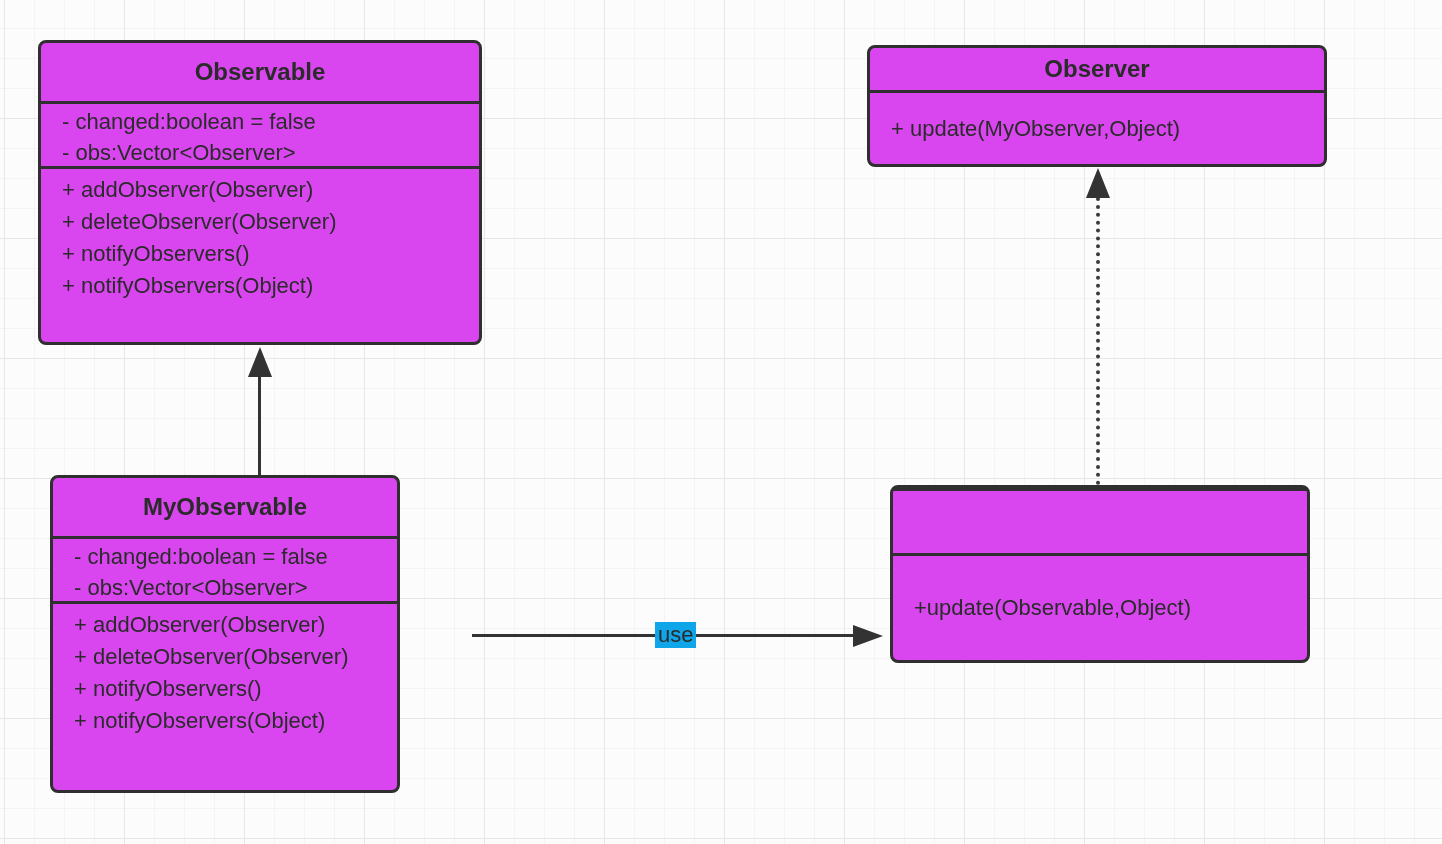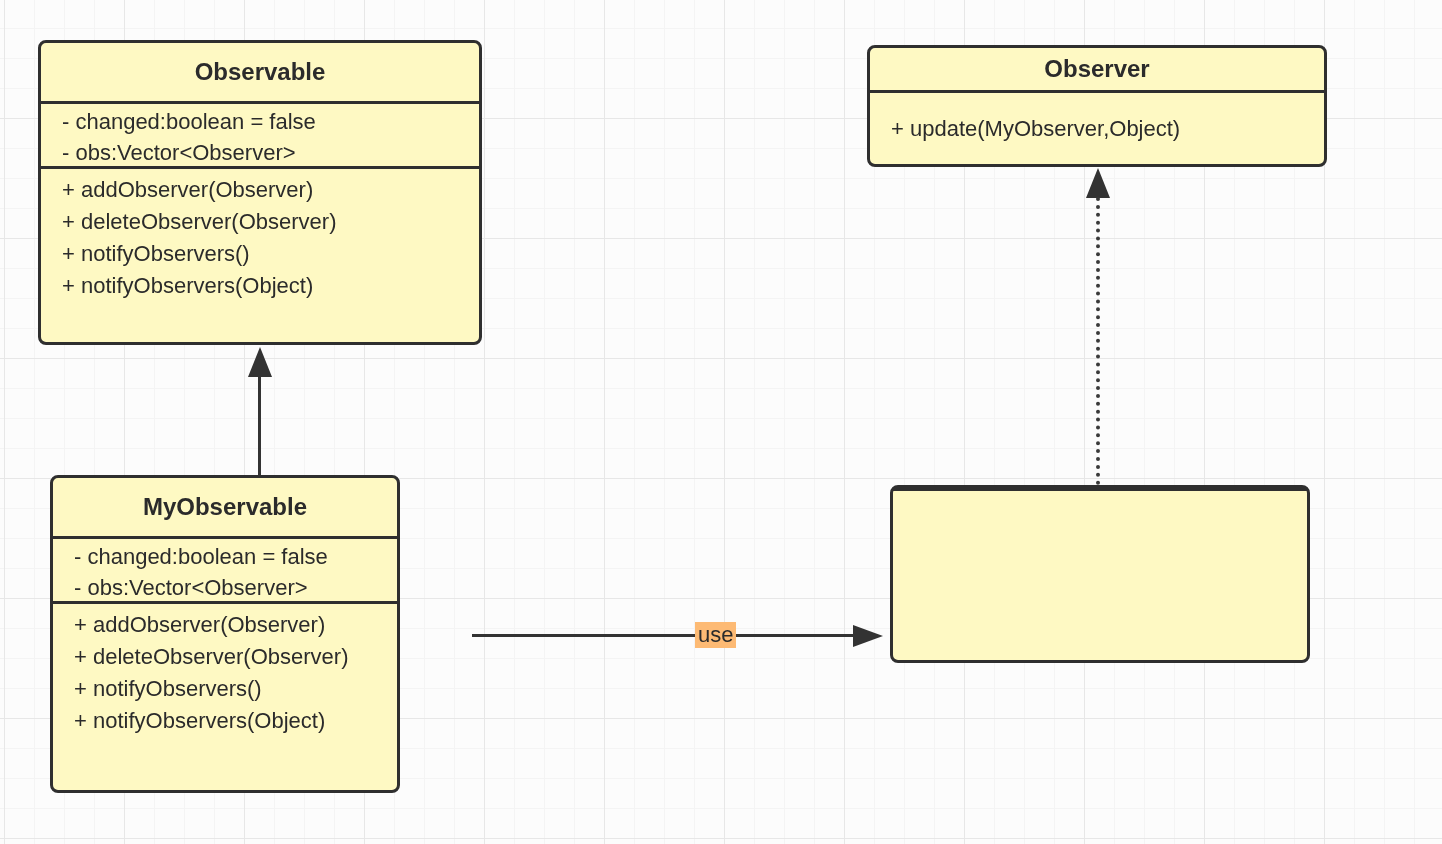--- a/index.html
+++ b/index.html
@@ -17,21 +17,21 @@
     background-image:
       linear-gradient(to right, #e7e7e7 1px, transparent 1px),
       linear-gradient(to bottom, #e7e7e7 1px, transparent 1px),
       linear-gradient(to right, #f4f4f4 1px, transparent 1px),
       linear-gradient(to bottom, #f4f4f4 1px, transparent 1px);
     background-size: 120px 120px, 120px 120px, 30px 30px, 30px 30px;
     background-position: 4px -2px;
   }
   .uml-box {
     position: absolute;
-    background: #fef9c3;
+    background: #d946ef;
     border: 3px solid #2f2f2f;
     border-radius: 8px;
     box-sizing: border-box;
     display: flex;
     flex-direction: column;
   }
   .uml-title {
     font-size: 24px;
     font-weight: bold;
     text-align: center;
@@ -83,24 +83,23 @@
     width: 0;
     height: 0;
     border-top: 11px solid transparent;
     border-bottom: 11px solid transparent;
     border-left: 30px solid #333333;
   }
   .edge-label {
     position: absolute;
     font-size: 22px;
     line-height: 26px;
-    background: #fdba74;
+    background: #0ea5e9;
     padding: 0 3px;
     color: #2b2b2b;
-    margin-left: 40px;
   }
 </style>
 </head>
 <body>
 
 <div class="uml-box" style="left:38px; top:40px; width:444px; height:305px;">
   <div class="uml-title" style="height:58px;">Observable</div>
   <div class="uml-compartment" style="height:65px; padding-top:2px;">
     <div class="uml-line" style="line-height:31px;">- changed:boolean = false</div>
     <div class="uml-line" style="line-height:31px;">- obs:Vector&lt;Observer&gt;</div>
@@ -129,20 +128,23 @@
   <div class="uml-compartment" style="flex:1; padding-top:5px;">
     <div class="uml-line">+ addObserver(Observer)</div>
     <div class="uml-line">+ deleteObserver(Observer)</div>
     <div class="uml-line">+ notifyObservers()</div>
     <div class="uml-line">+ notifyObservers(Object)</div>
   </div>
 </div>
 
 <div class="uml-box" style="left:890px; top:485px; width:420px; height:178px;">
   <div class="uml-compartment" style="height:65px;"></div>
+  <div class="uml-compartment uml-single" style="flex:1;">
+    <div class="uml-line">+update(Observable,Object)</div>
+  </div>
 </div>
 
 <div>
   <div class="arrowhead-up" style="left:248px; top:347px;"></div>
   <div class="edge-line-v" style="left:258px; top:374px; height:101px;"></div>
 </div>
 
 <div>
   <div class="arrowhead-up" style="left:1086px; top:168px;"></div>
   <div class="edge-line-v-dotted" style="left:1096px; top:197px; height:288px;"></div>

